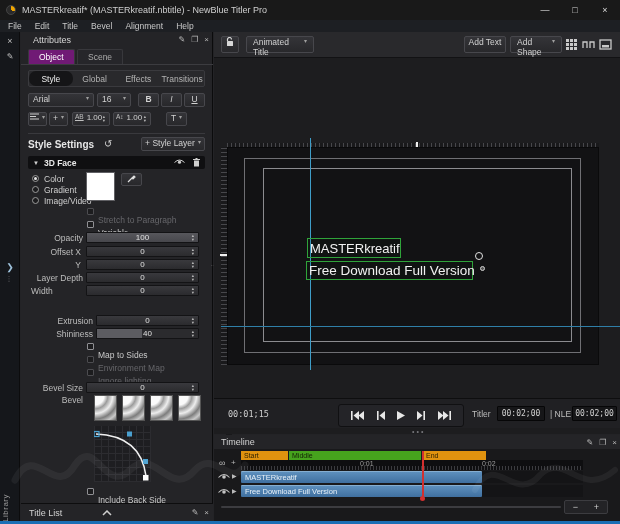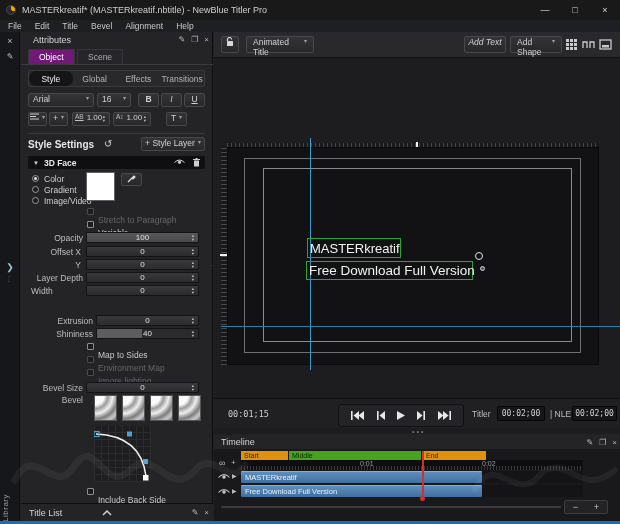--- a/index.html
+++ b/index.html
@@ -330,21 +330,21 @@
       <div class="btn abs" style="left:7px;top:4px;width:18px;height:17px;">
         <svg width="8" height="10" viewBox="0 0 8 10">
             <path d="M1.5,4 V2.5 A2,2 0 0 1 5.5,2.5" fill="none" stroke="#d8d8d8" stroke-width="1.2"></path>
             <rect x="1" y="4" width="6" height="5" fill="#d8d8d8" rx="0.5"></rect>
           </svg>
       </div>
       <div class="btn abs" style="left:32px;top:4px;width:68px;height:17px;justify-content:space-between;padding:0 6px;">
         <span>Animated Title</span>
           <span class="drop-caret">▾</span>
       </div>
-      <div class="btn abs" style="left:250px;top:4px;width:42px;height:17px;font-style:italic;">Add Text</div>
+      <div class="btn abs" style="left:250px;top:4px;width:42px;height:17px;">Add Text</div>
       <div class="btn abs" style="left:296px;top:4px;width:52px;height:17px;justify-content:space-between;padding:0 6px;">
         <span>Add Shape</span>
           <span class="drop-caret">▾</span>
       </div>
       <div class="abs" style="left:351px;top:6px;width:13px;height:13px;">
         <svg width="13" height="13" viewBox="0 0 13 13">
             <g fill="#c9c9c9">
               <rect x="1" y="1" width="3" height="3"></rect>
               <rect x="5" y="1" width="3" height="3"></rect>
               <rect x="9" y="1" width="3" height="3"></rect>

